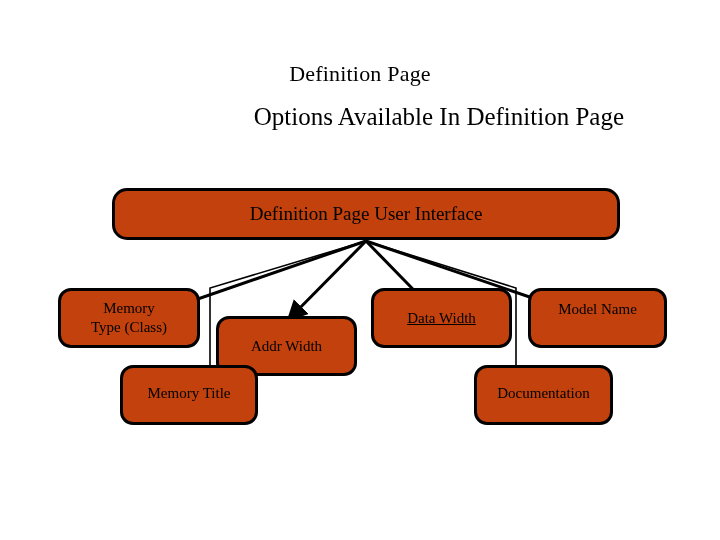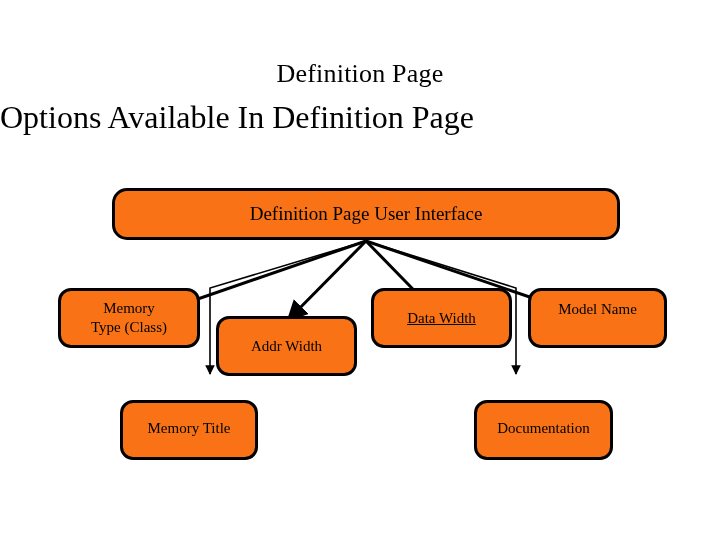--- a/index.html
+++ b/index.html
@@ -23,39 +23,39 @@
     width: 720px;
     height: 540px;
     pointer-events: none;
   }
   .title {
     position: absolute;
     left: 0;
     top: 56px;
     width: 720px;
     text-align: center;
-    font-size: 26px;
+    font-size: 22px;
     line-height: 36px;
     letter-spacing: 0.2px;
   }
   .subtitle {
     position: absolute;
     left: 0;
     top: 102px;
     width: 624px;
-    text-align: left;
-    font-size: 32px;
+    text-align: right;
+    font-size: 25px;
     line-height: 30px;
   }
   .node {
     position: absolute;
     box-sizing: border-box;
     border: 3px solid #000000;
     border-radius: 13px;
-    background: #f97316;
+    background: #c2410c;
     display: flex;
     align-items: center;
     justify-content: center;
     text-align: center;
     line-height: 1.25;
   }
   .node-root {
     left: 112px;
     top: 188px;
     width: 508px;
@@ -66,21 +66,21 @@
   .node-l1 {
     top: 288px;
     height: 60px;
     font-size: 15px;
   }
   .n-memtype  { left: 58px;  width: 142px; }
   .n-addrw    { left: 216px; width: 141px; margin-top: 28px; }
   .n-dataw    { left: 371px; width: 141px; text-decoration: underline; }
   .n-modeln   { left: 528px; width: 139px; align-items: flex-start; padding-top: 9px; text-align: center; }
   .node-l2 {
-    top: 400px;
+    top: 365px;
     height: 60px;
     font-size: 15px;
     align-items: flex-start;
     padding-top: 16px;
   }
   .n-memtitle { left: 120px; width: 138px; }
   .n-docs     { left: 474px; width: 139px; font-family: Liberation Serif, serif; }
   .node-label { display: block; white-space: pre-line; }
 </style>
 </head>

